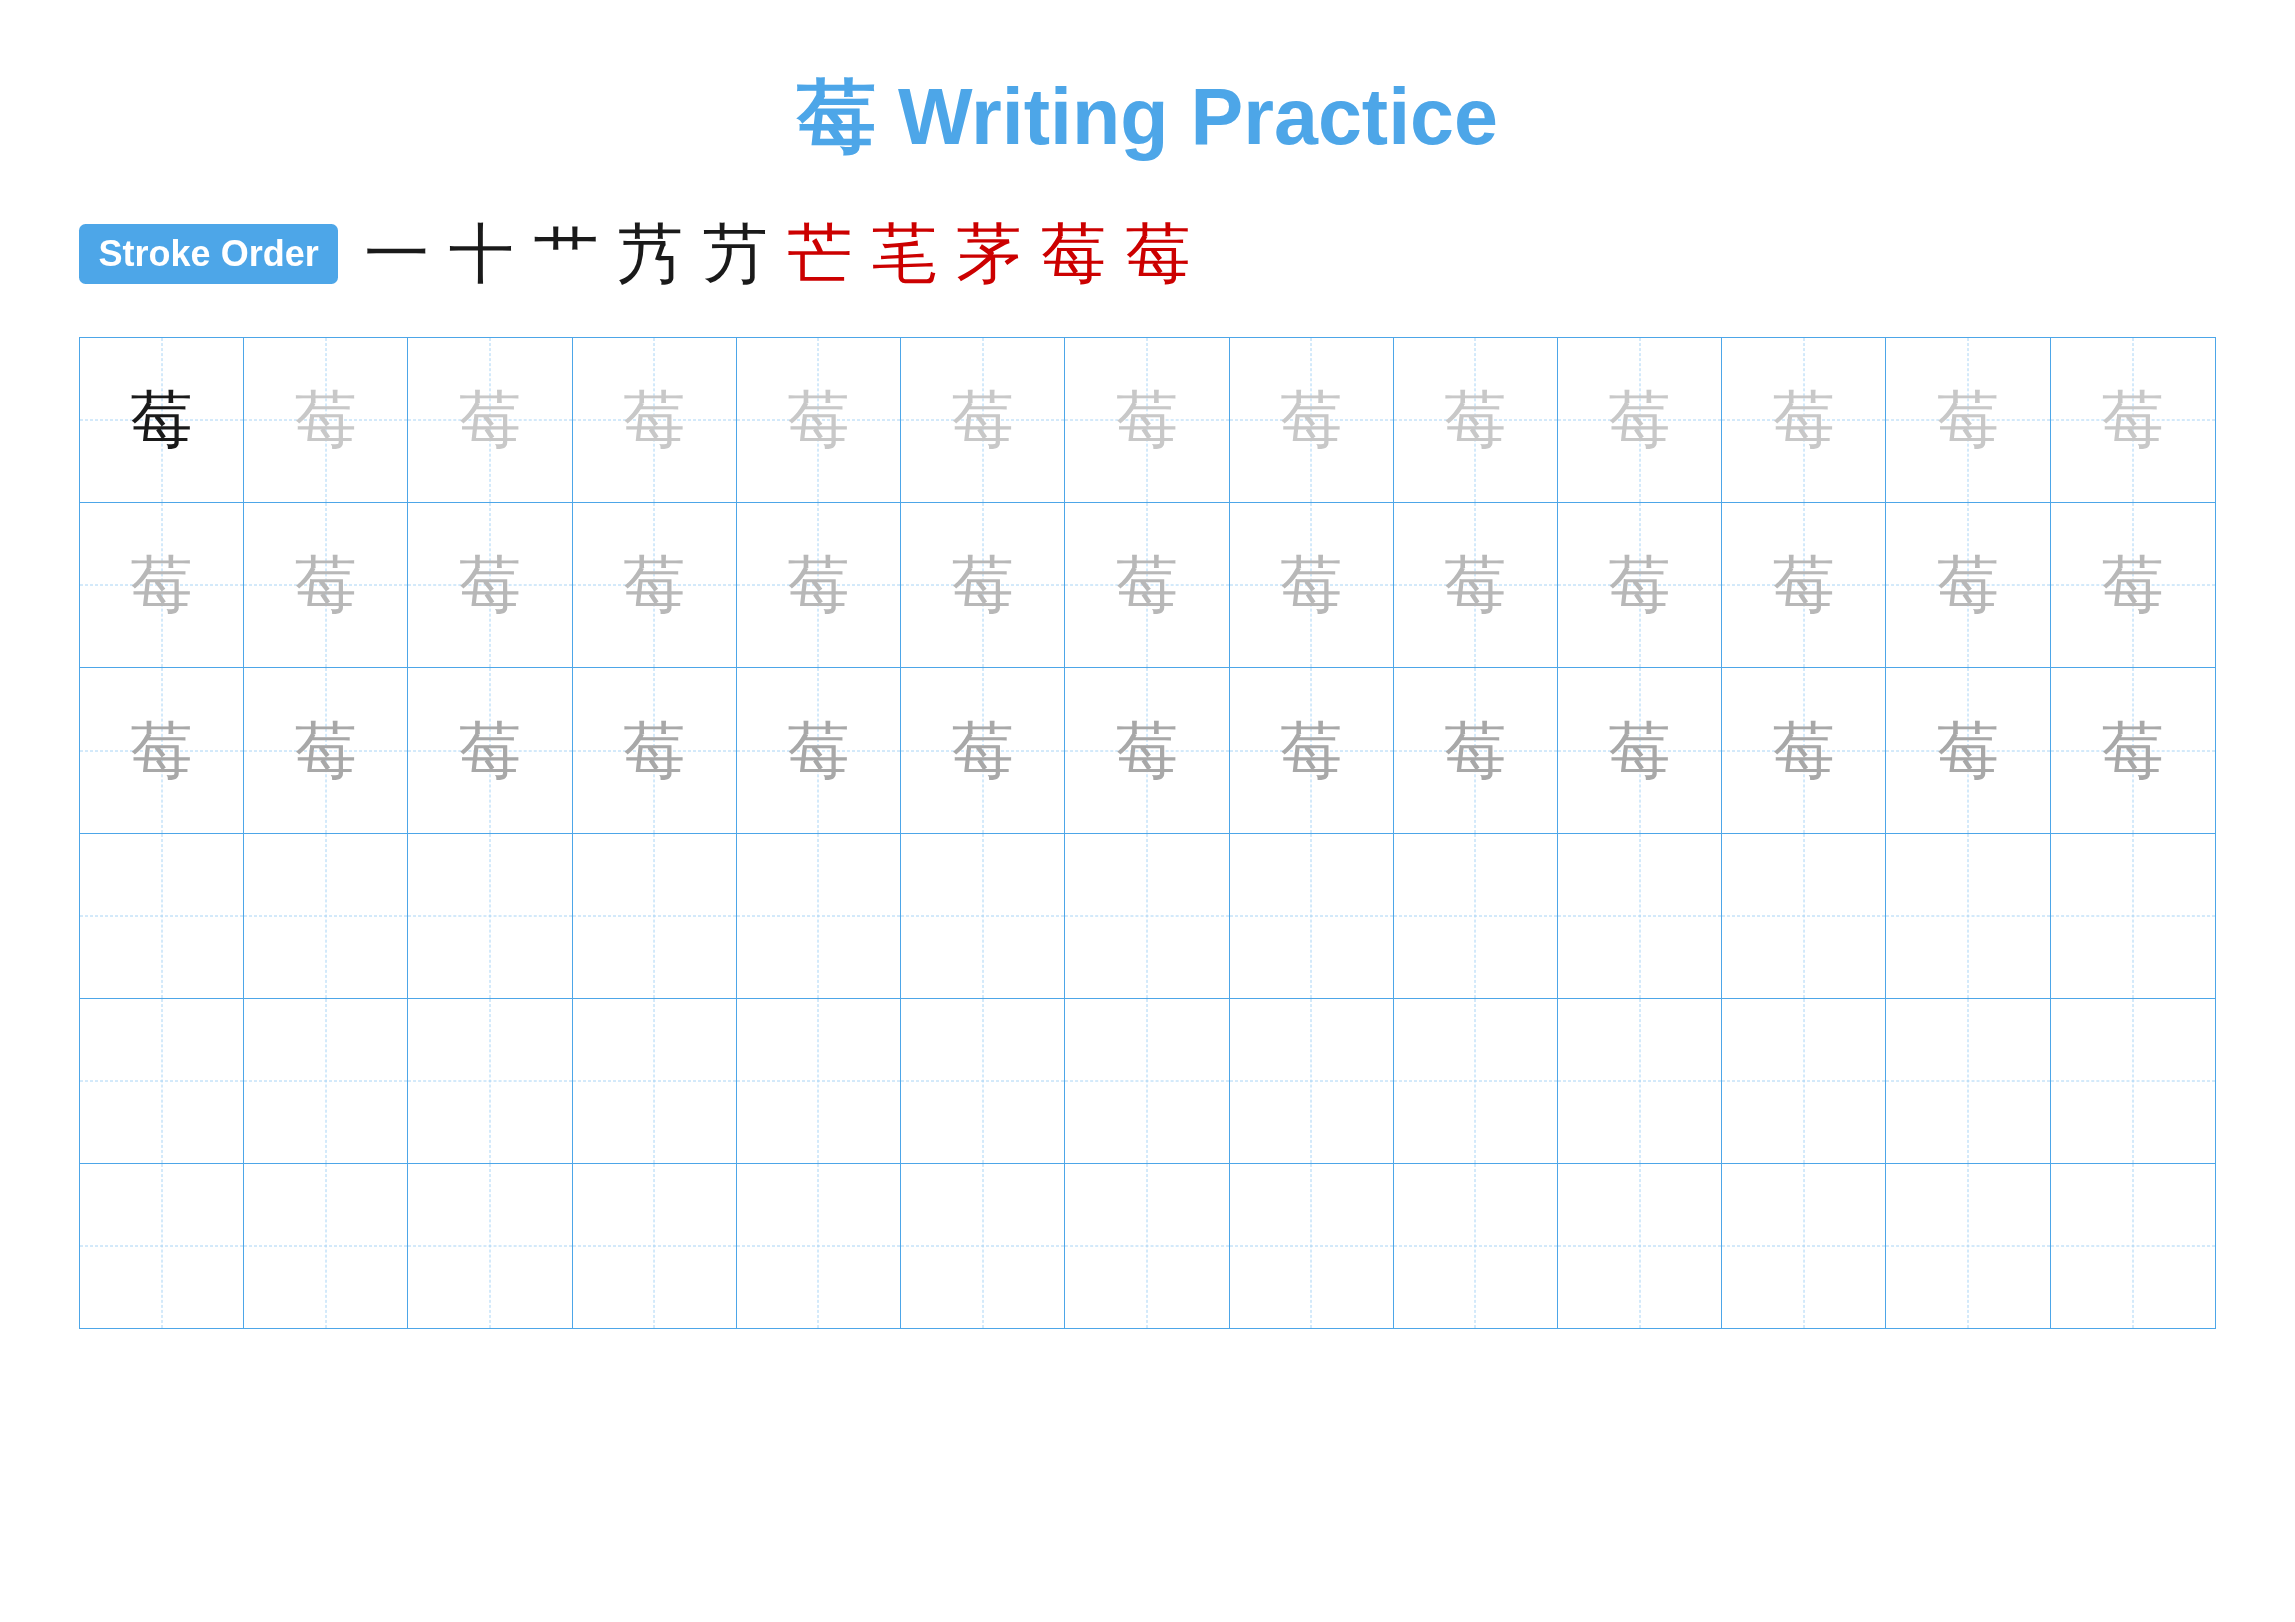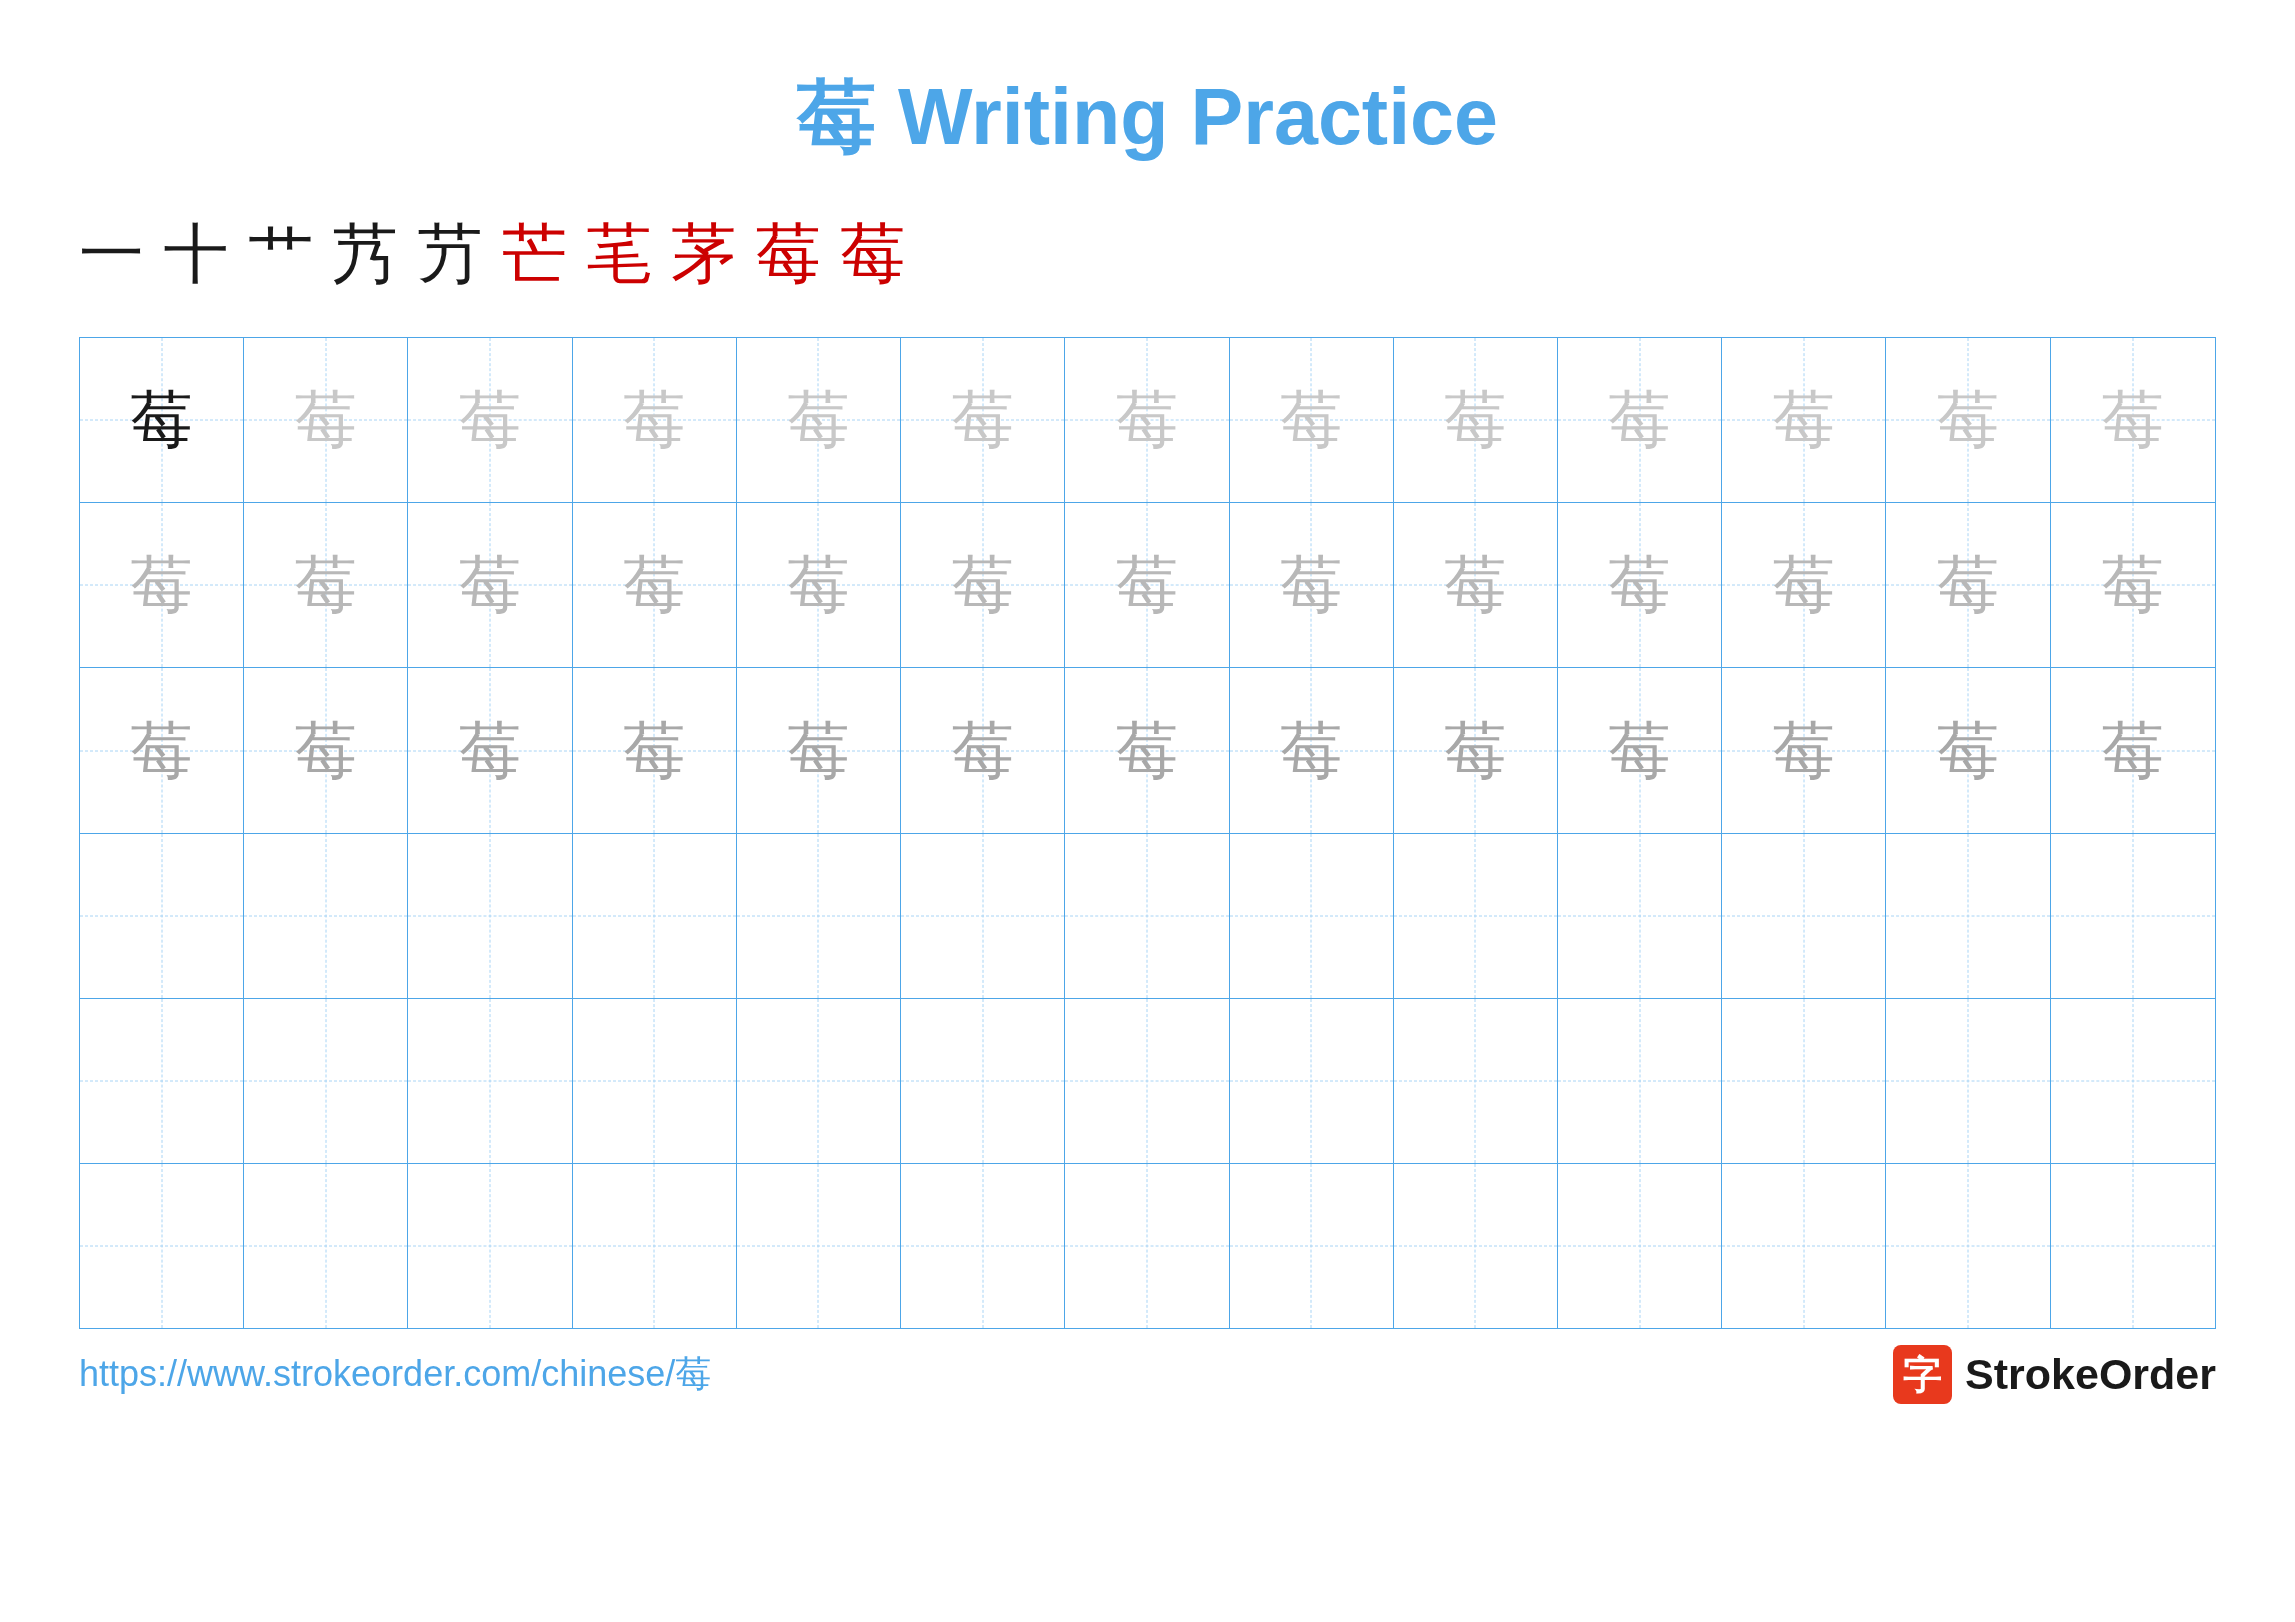--- a/index.html
+++ b/index.html
@@ -187,20 +187,21 @@
 </head>
 <body>
 
 <div class="page">
 
   <div class="title">
     <span>莓</span><span> Writing Practice</span>
   </div>
 
   <div class="stroke-order-row">
+    <div class="stroke-order-badge">Stroke Order</div>
     <div class="stroke-sequence">
       <span class="stroke-char">一</span>
       <span class="stroke-char">十</span>
       <span class="stroke-char">艹</span>
       <span class="stroke-char">艿</span>
       <span class="stroke-char">芀</span>
       <span class="stroke-char red">芒</span>
       <span class="stroke-char red">芼</span>
       <span class="stroke-char red">茅</span>
       <span class="stroke-char red">莓</span>
@@ -379,22 +380,15 @@
       <div class="grid-cell"></div>
       <div class="grid-cell"></div>
       <div class="grid-cell"></div>
       <div class="grid-cell"></div>
       <div class="grid-cell"></div>
       <div class="grid-cell"></div>
     </div>
 
   </div>
 
-  <div class="footer">
-    <a class="footer-url" href="#">https://www.strokeorder.com/chinese/莓</a>
-    <div class="footer-logo">
-      <div class="logo-icon">字</div>
-      <span class="logo-text">StrokeOrder</span>
-    </div>
-  </div>
 
 </div>
 
 
 </body></html>

